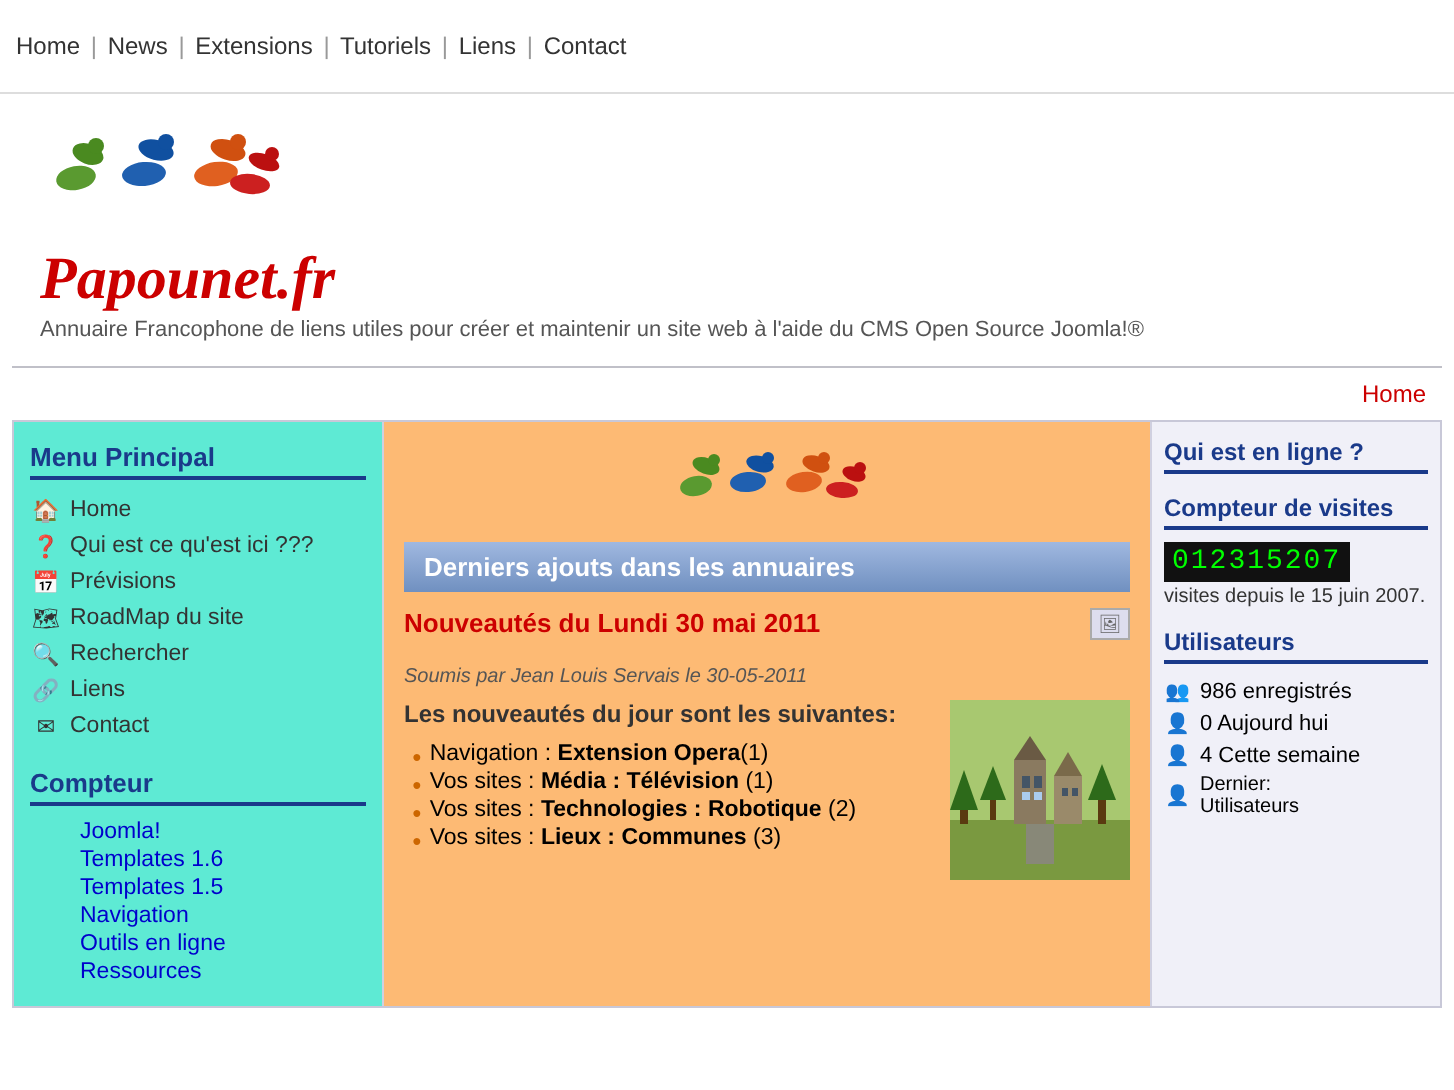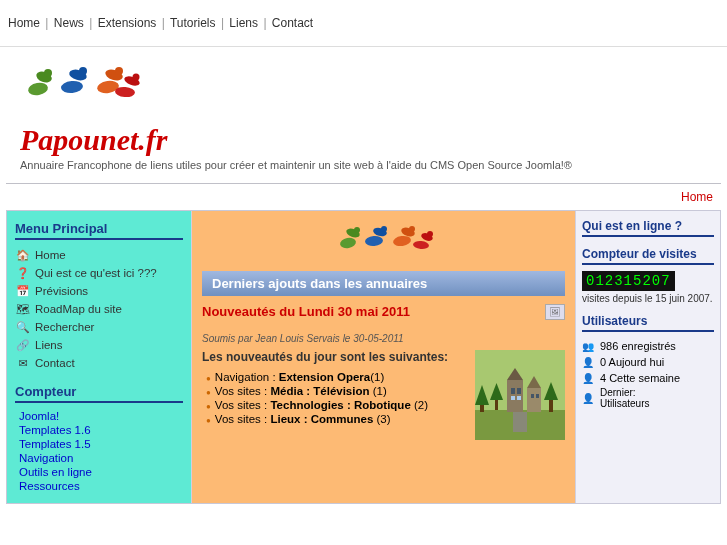--- a/index.html
+++ b/index.html
@@ -89,20 +89,21 @@
       align-items: center;
       justify-content: center;
       font-size: 12px;
       flex-shrink: 0;
     }
     .sidebar-annuaires {
       margin-top: 12px;
     }
     .sidebar-annuaires-items {
       margin-top: 4px;
+      margin-left: 21px;
     }
     .sidebar-annuaires-items a {
       display: block;
       color: #0000cc;
       text-decoration: none;
       font-size: 11.5px;
       padding: 1px 0 1px 4px;
     }
 
     

